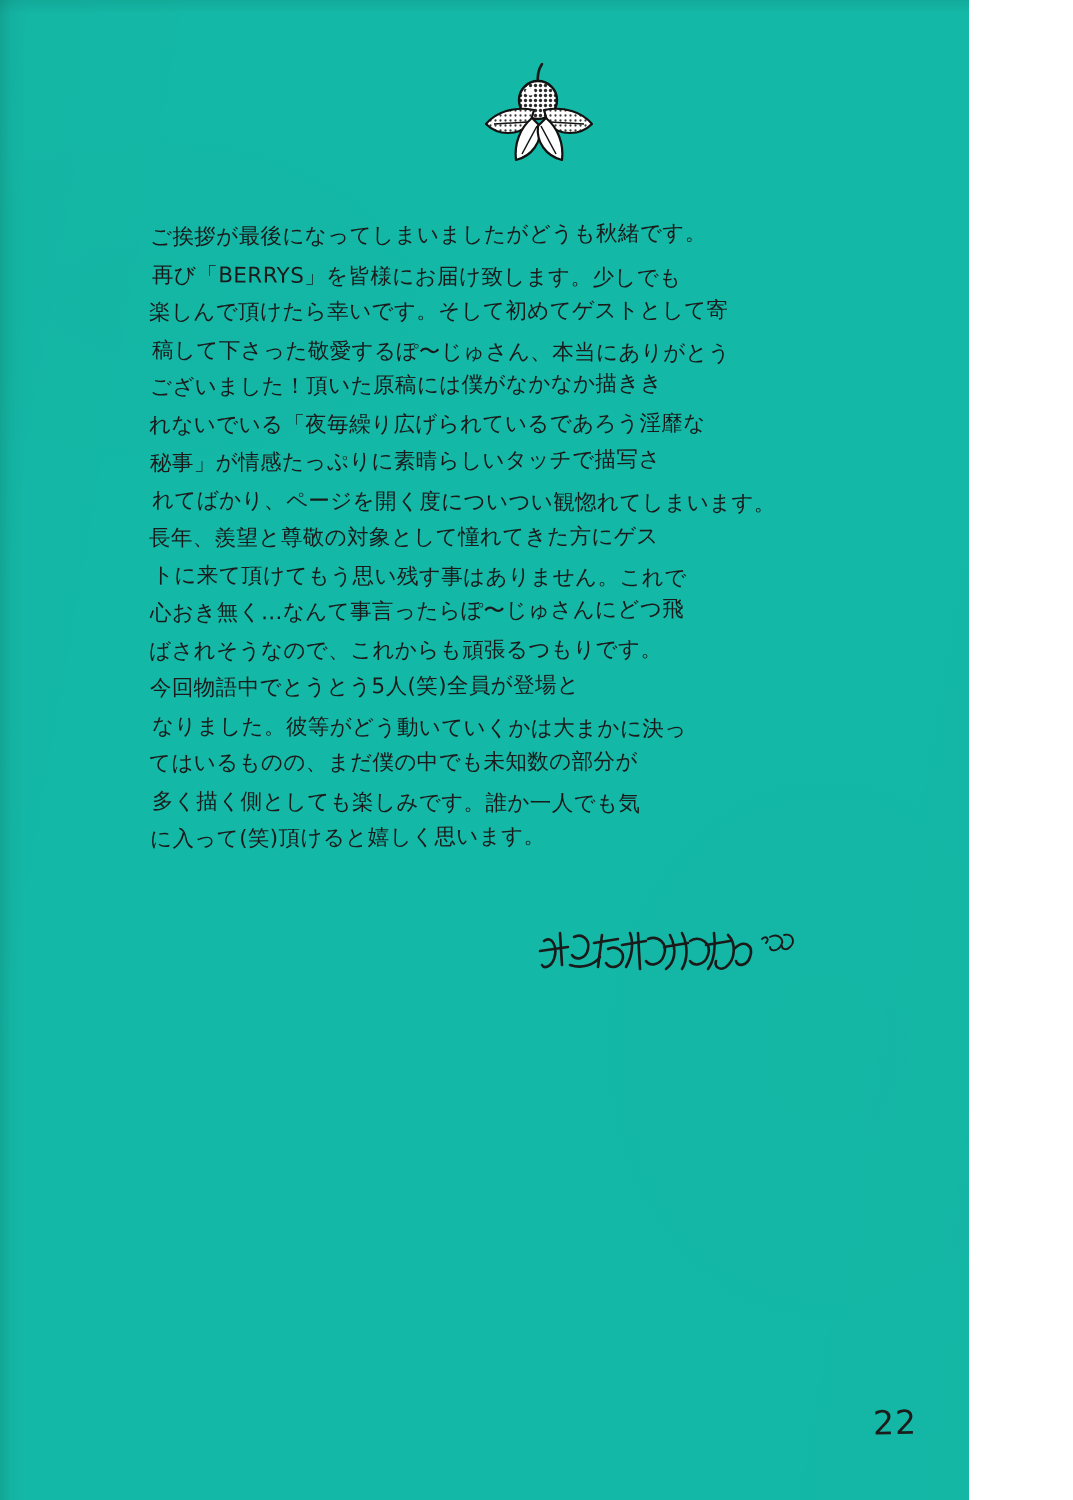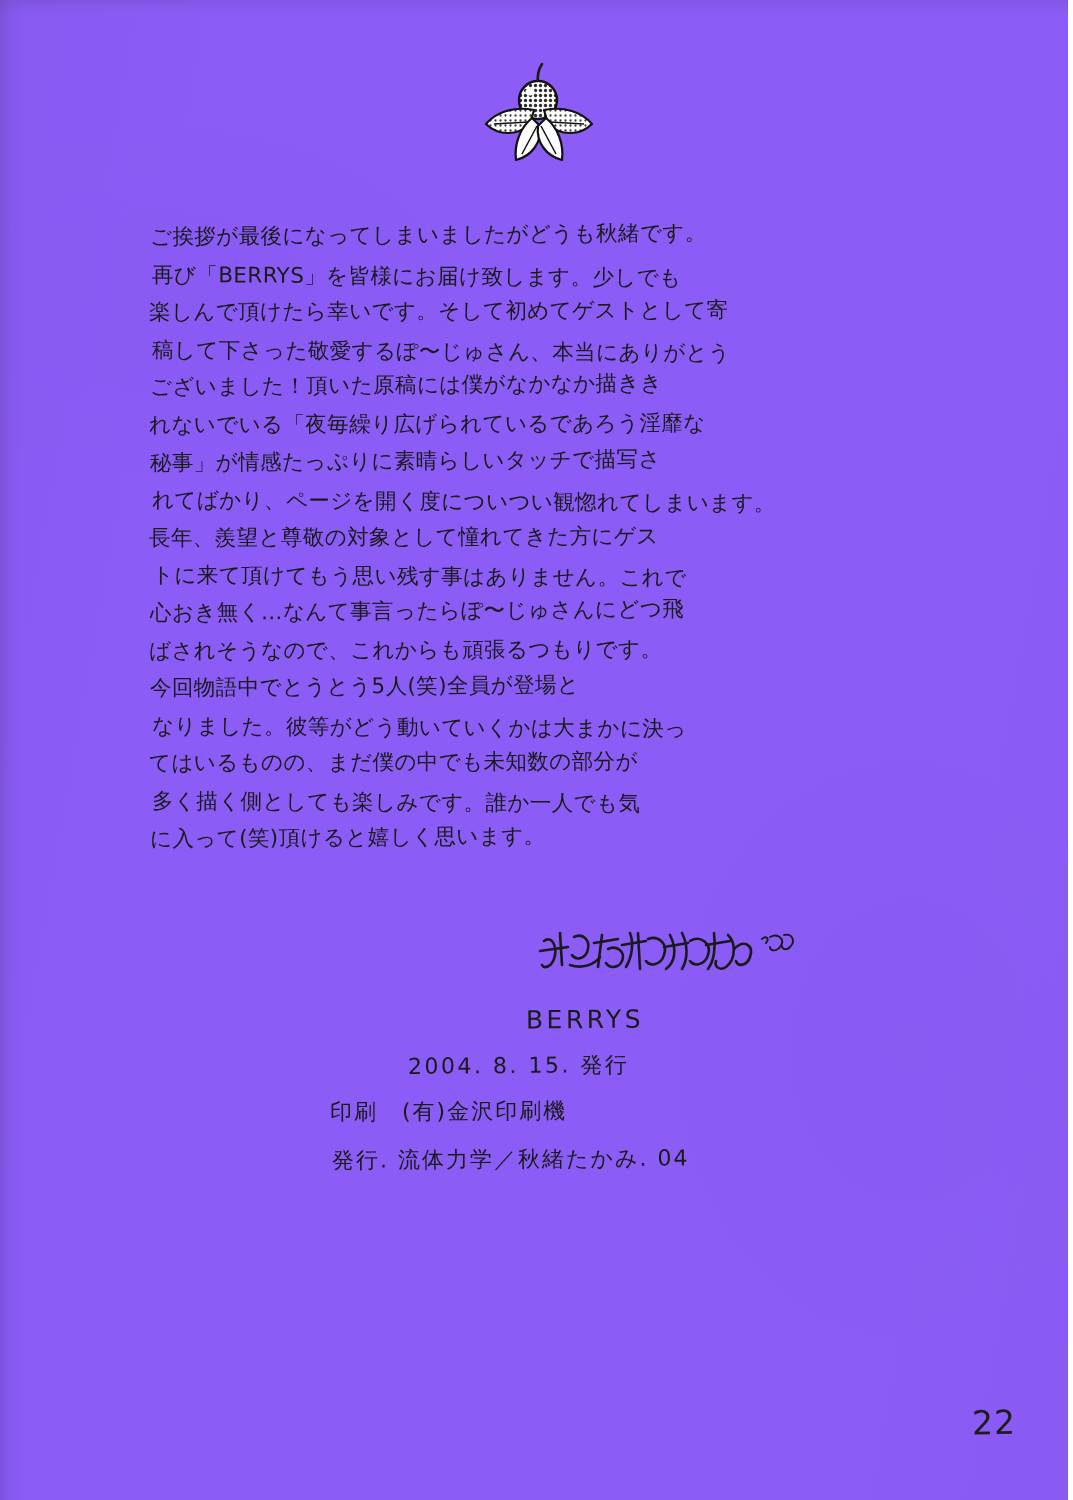--- a/index.html
+++ b/index.html
@@ -5,23 +5,23 @@
   html, body {
     margin: 0;
     padding: 0;
     background: #ffffff;
   }
   body {
     font-family: "DejaVu Sans", sans-serif;
   }
   .page {
     position: relative;
-    width: 1068px;
+    width: 969px;
     height: 1500px;
-    background: #8b5cf6;
+    background: #14b8a6;
     overflow: hidden;
   }
   
   .paper-noise {
     position: absolute;
     inset: 0;
     background:
       radial-gradient(ellipse 500px 300px at 15% 20%, rgba(0,0,0,0.012), rgba(0,0,0,0) 70%),
       radial-gradient(ellipse 400px 500px at 85% 70%, rgba(0,0,0,0.010), rgba(0,0,0,0) 70%),
       linear-gradient(100deg, rgba(0,0,0,0.014) 0%, rgba(0,0,0,0) 18%, rgba(0,0,0,0) 82%, rgba(0,0,0,0.012) 100%);
@@ -221,22 +221,16 @@
         <path d="M196 24 C 206 14, 216 20, 212 32 C 209 41, 200 42, 198 36"></path>
       </g>
       <g stroke="#1a1a1a" fill="none" stroke-width="1.9" stroke-linecap="round">
         <path d="M224 14 C 228 10, 232 14, 228 18"></path>
         <path d="M232 12 C 240 8, 248 14, 242 22 C 238 27, 232 26, 232 22"></path>
         <path d="M246 10 C 254 8, 258 16, 252 22 C 248 26, 244 24, 244 21"></path>
       </g>
     </svg>
   </div>
 
-  <div class="colophon">
-    <div class="colophon-title">BERRYS</div>
-    <div class="colophon-date">2004. 8. 15. 発行</div>
-    <div class="colophon-print">印刷　(有)金沢印刷機</div>
-    <div class="colophon-pub">発行. 流体力学／秋緒たかみ. 04</div>
-  </div>
 
   <div class="page-number">22</div>
 
 </div>
 
 </body></html>

